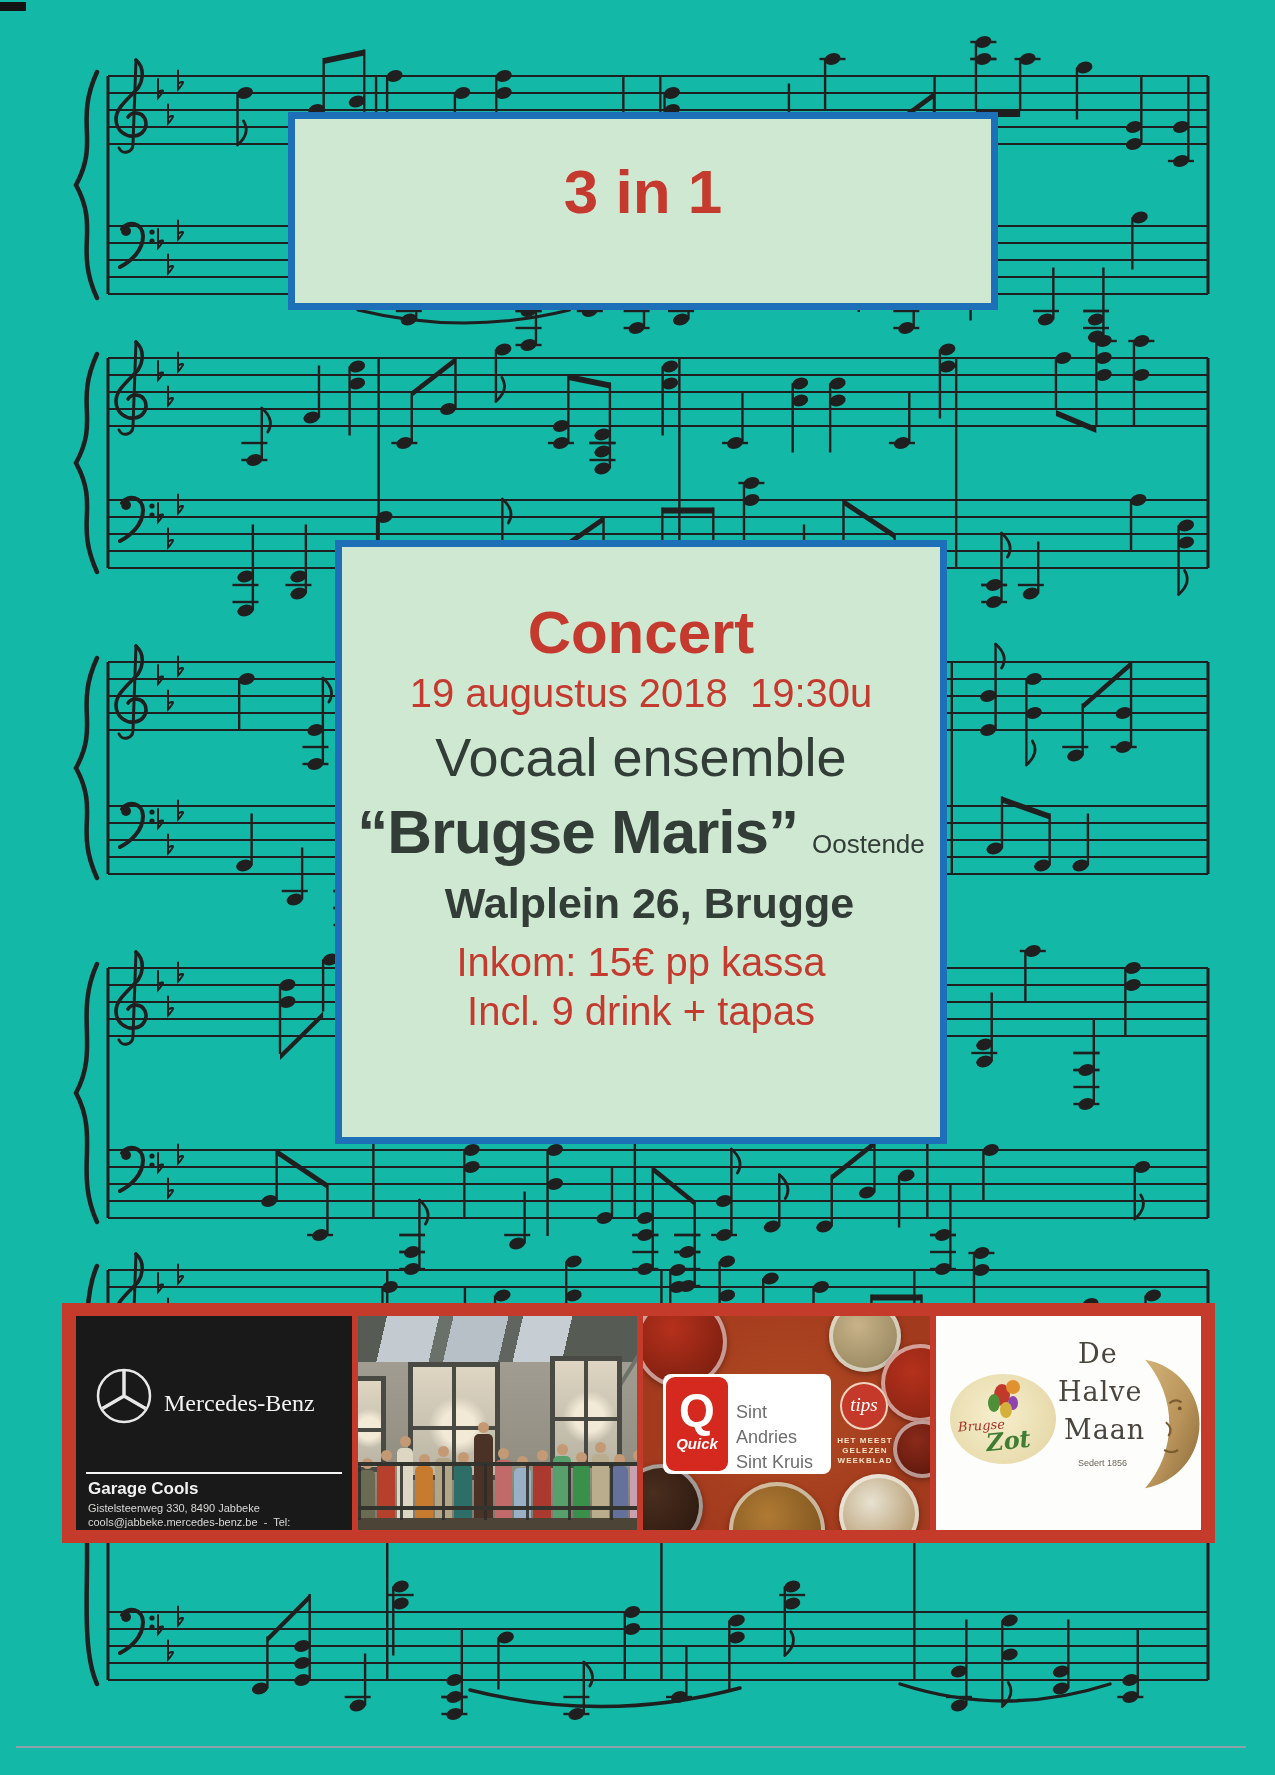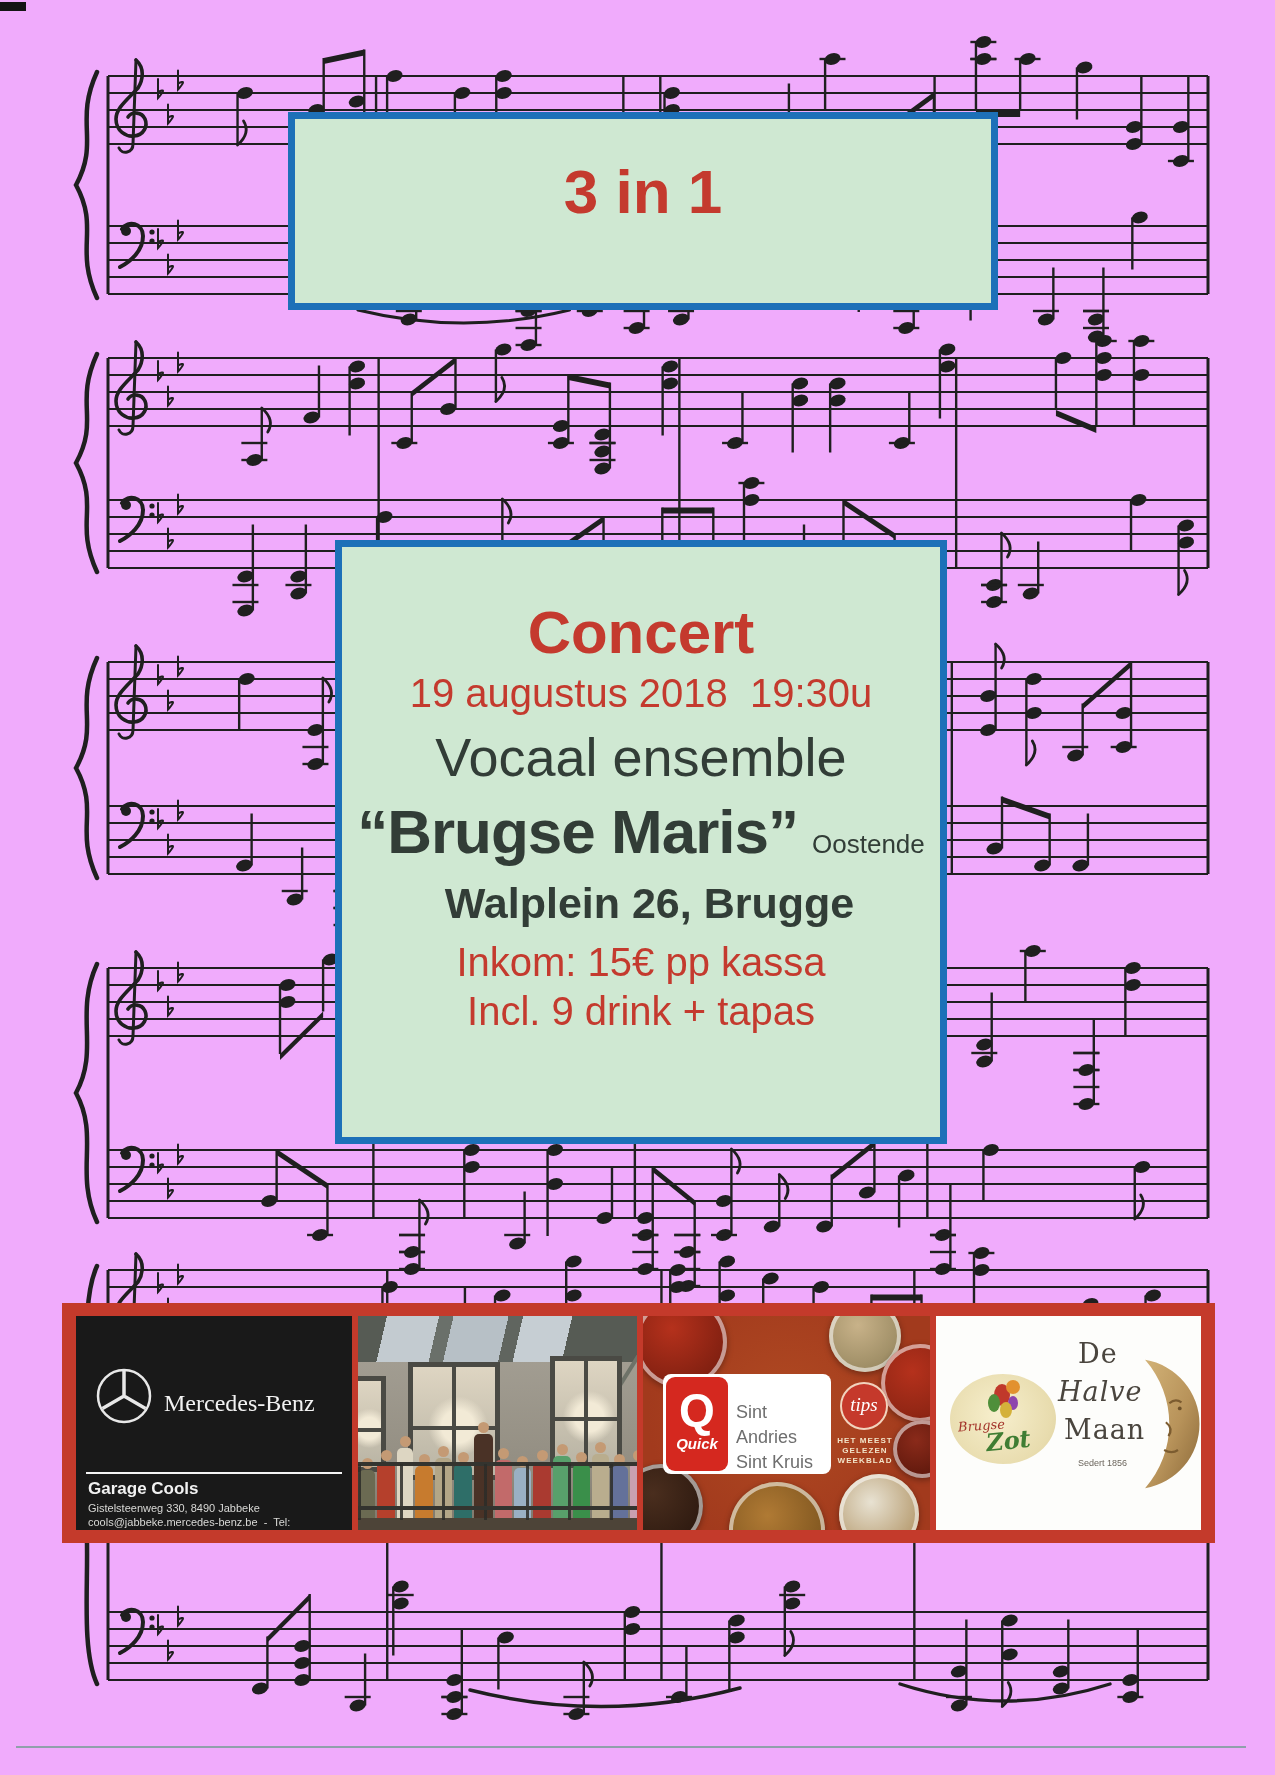--- a/index.html
+++ b/index.html
@@ -2,21 +2,21 @@
 <html style="--accent_red: #c43a2e; --box_bg: #cfe8d2; --box_border: #1d70b8; --text_dark: #323d37; --banner_red: #c43a2b; --mercedes_bg: #191919; --quick_bg: #a23a1d; --quick_logo_red: #d5281f; --tip_red: #c5392b; --moon_gold: #b8935a;"><head>
 <meta charset="utf-8">
 <style>
   :root{
     --accent_red:#c43a2e; --box_bg:#cfe8d2; --box_border:#1d70b8; --text_dark:#323d37;
     --banner_red:#c43a2b; --mercedes_bg:#191919; --quick_bg:#a23a1d; --quick_logo_red:#d5281f;
     --tip_red:#c5392b; --moon_gold:#b8935a; --ink:#1f1f1f;
   }
   *{box-sizing:border-box; margin:0; padding:0;}
   body{background:#fff; font-family:"Liberation Sans", sans-serif;}
-  .poster{position:relative; width:1275px; height:1775px; background:#f0abfc; overflow:hidden;}
+  .poster{position:relative; width:1275px; height:1775px; background:#14b8a6; overflow:hidden;}
   #music{position:absolute; left:0; top:0; z-index:1;}
   .scan-artifact{position:absolute; left:0; top:2px; width:26px; height:9px; background:#141414; z-index:1;}
   .pre{white-space:pre-wrap;}
 
   
   .info-box{position:absolute; z-index:3; background:var(--box_bg); border:7px solid var(--box_border); text-align:center;}
   .top-box{left:288px; top:112px; width:710px; height:198px; padding-top:40px;}
   .top-box .l1{font-size:62px; font-weight:bold; color:var(--accent_red); line-height:1.05;}
   .top-box .l2{font-size:55px; font-weight:bold; color:var(--accent_red); letter-spacing:-1px;}
   .main-box{left:335px; top:540px; width:612px; height:604px; padding-top:56px;}
@@ -78,21 +78,21 @@
     letter-spacing:1.1px; line-height:10px; color:#f2e3c8; z-index:3;}
 
   
   .p-maan{left:874px; width:265px; background:#fdfdfb; color:#47423a;}
   .zot{position:absolute; left:14px; top:58px; width:106px; height:90px; border-radius:50%;
     background:radial-gradient(circle at 45% 45%, #f7efcd, #e8dcae 70%, #dccf9d); overflow:hidden;}
   .zot .blob{position:absolute; border-radius:50%;}
   .zot-brugse{position:absolute; left:8px; top:44px; font-family:"DejaVu Serif", serif; font-style:italic; font-size:13px; color:#a3332a; transform:rotate(-4deg);}
   .zot-zot{position:absolute; left:36px; top:52px; font-family:"DejaVu Serif", serif; font-style:italic; font-weight:bold; font-size:24px; color:#3f7d33; transform:rotate(-6deg);}
   .maan-word{position:absolute; font-family:"DejaVu Serif", serif; font-size:27px; letter-spacing:1px; color:#4a453e;}
-  .m1{left:142px; top:22px;} .m2{left:122px; top:60px;font-style:italic;} .m3{left:128px; top:98px;}
+  .m1{left:142px; top:22px;} .m2{left:122px; top:60px;} .m3{left:128px; top:98px;}
   .since{position:absolute; left:142px; top:142px; font-size:9px; color:#6b655c;}
   .moonwrap{position:absolute; left:190px; top:26px;}
 
   .bottom-line{position:absolute; left:16px; top:1746px; width:1230px; height:2px; background:#8fa0ab; z-index:2;}
 </style>
 </head>
 <body>
 
 <div class="poster">
 

